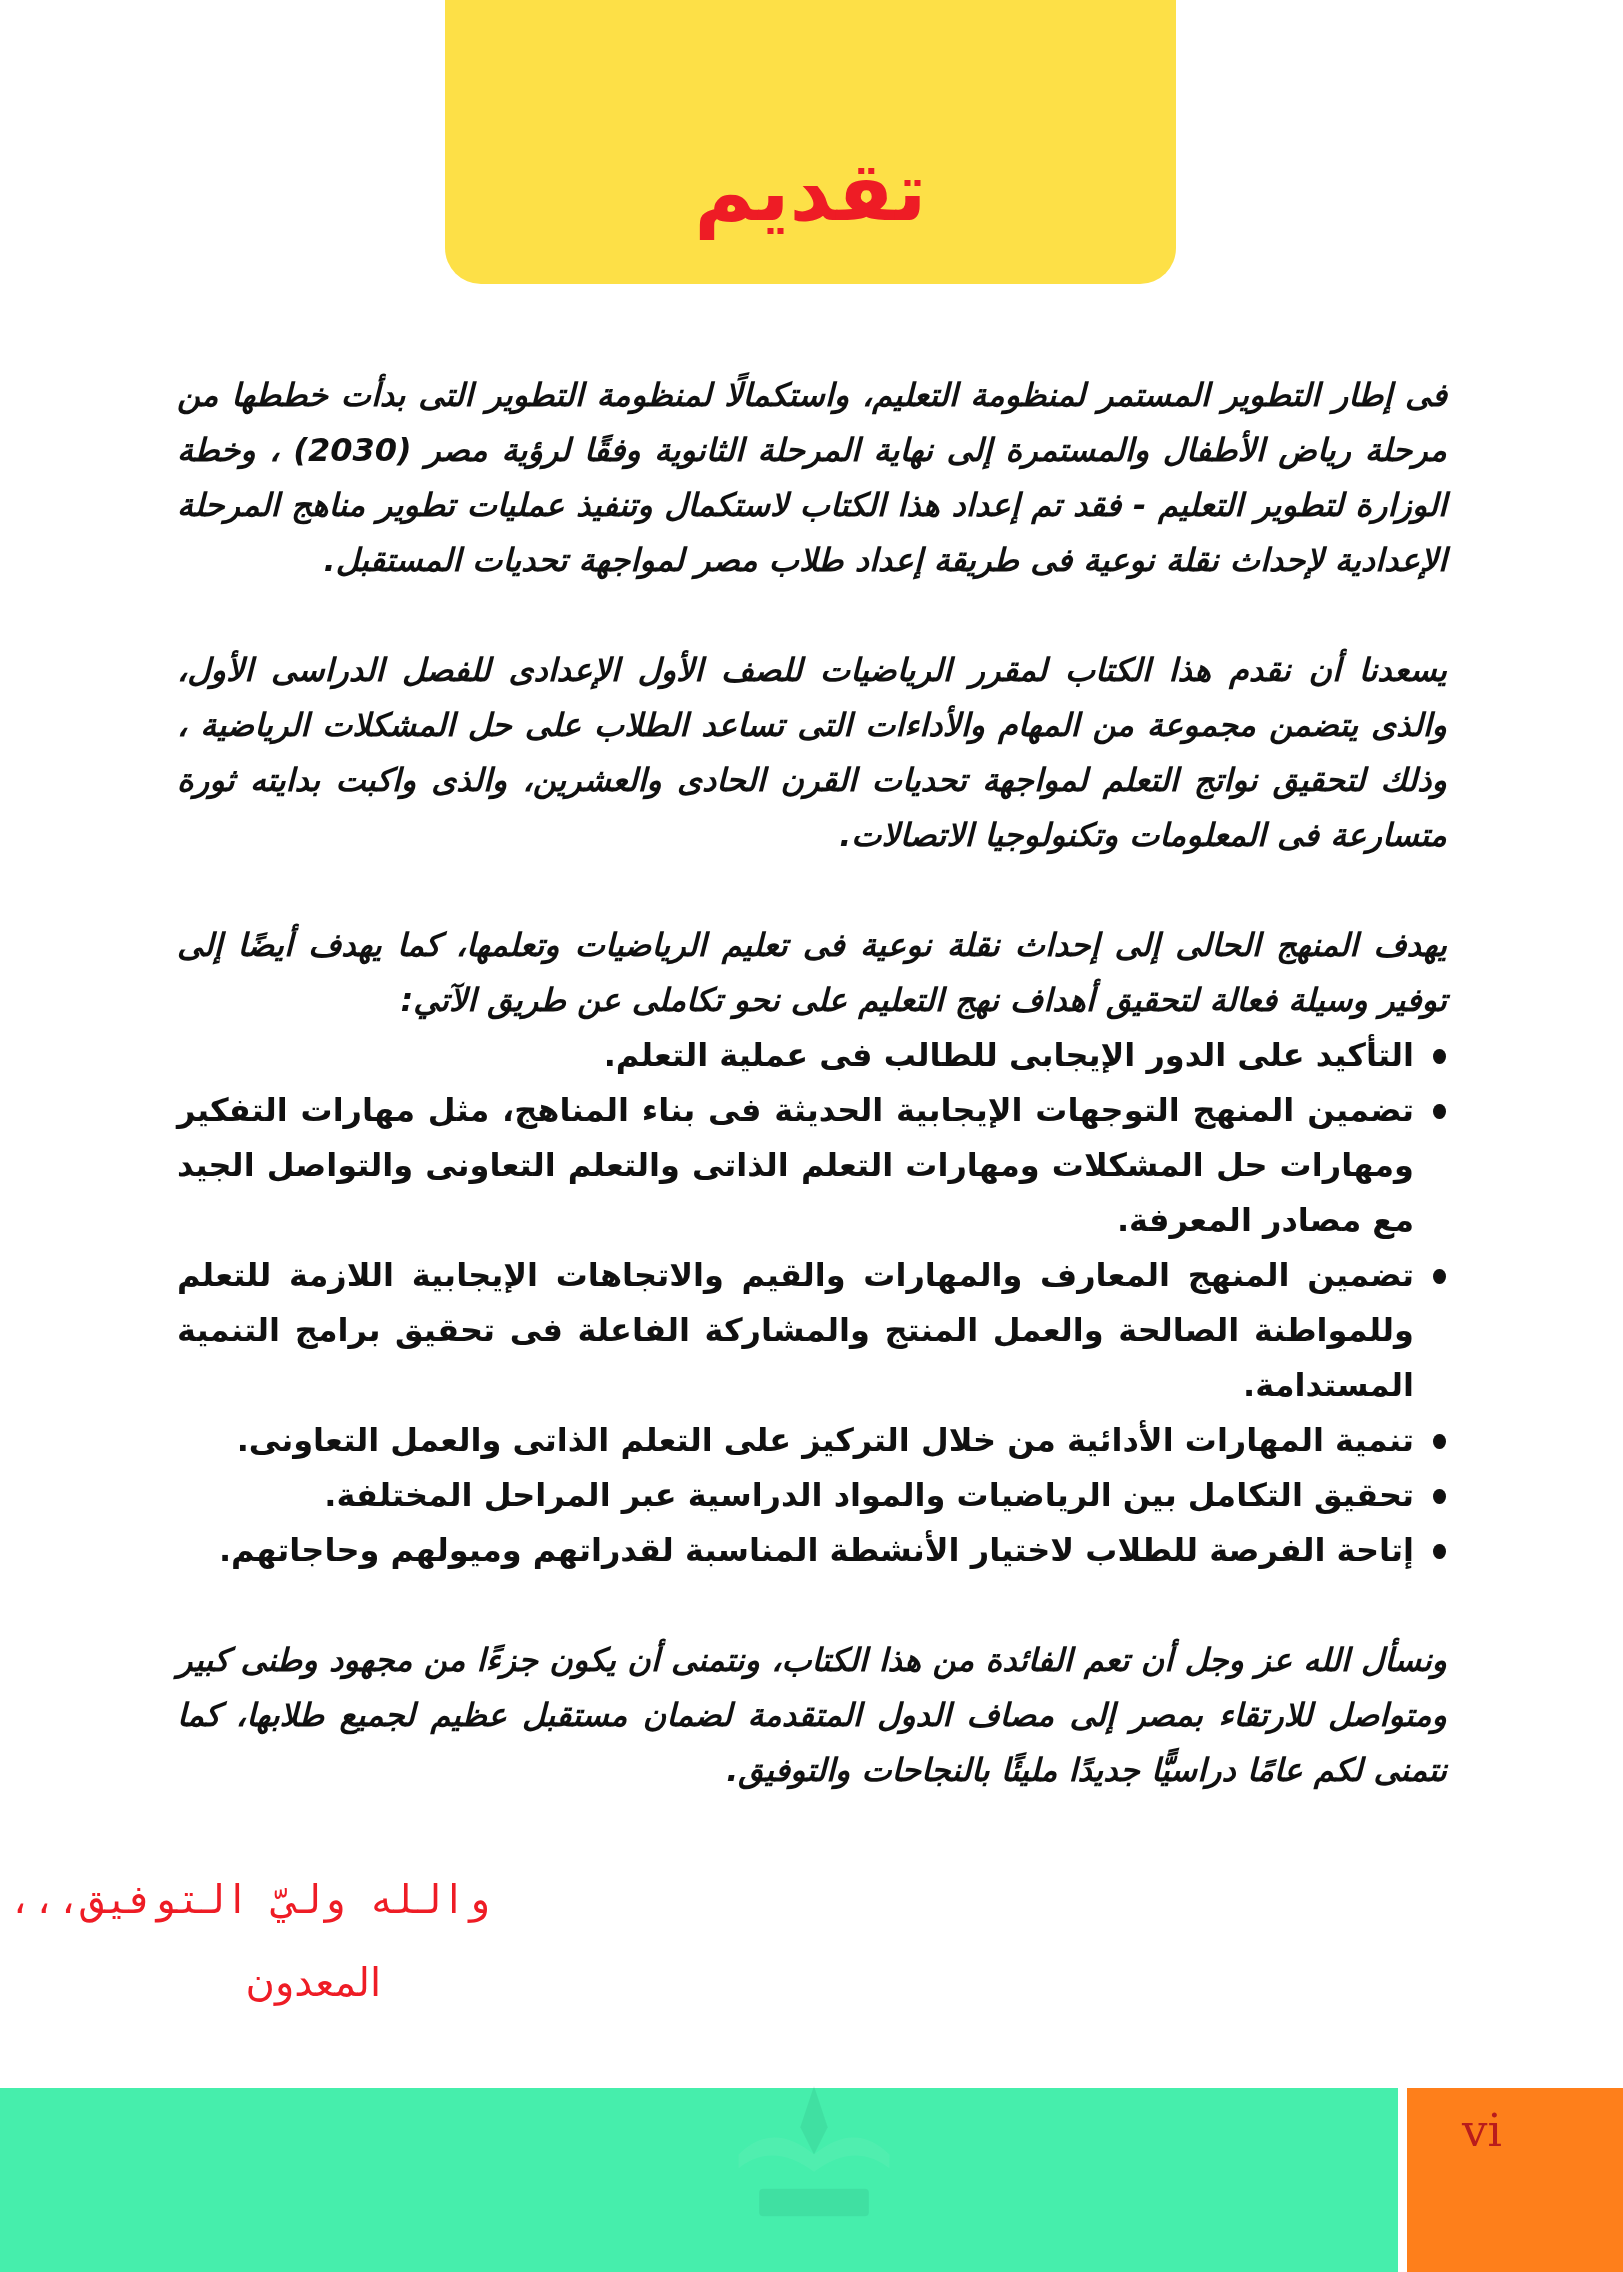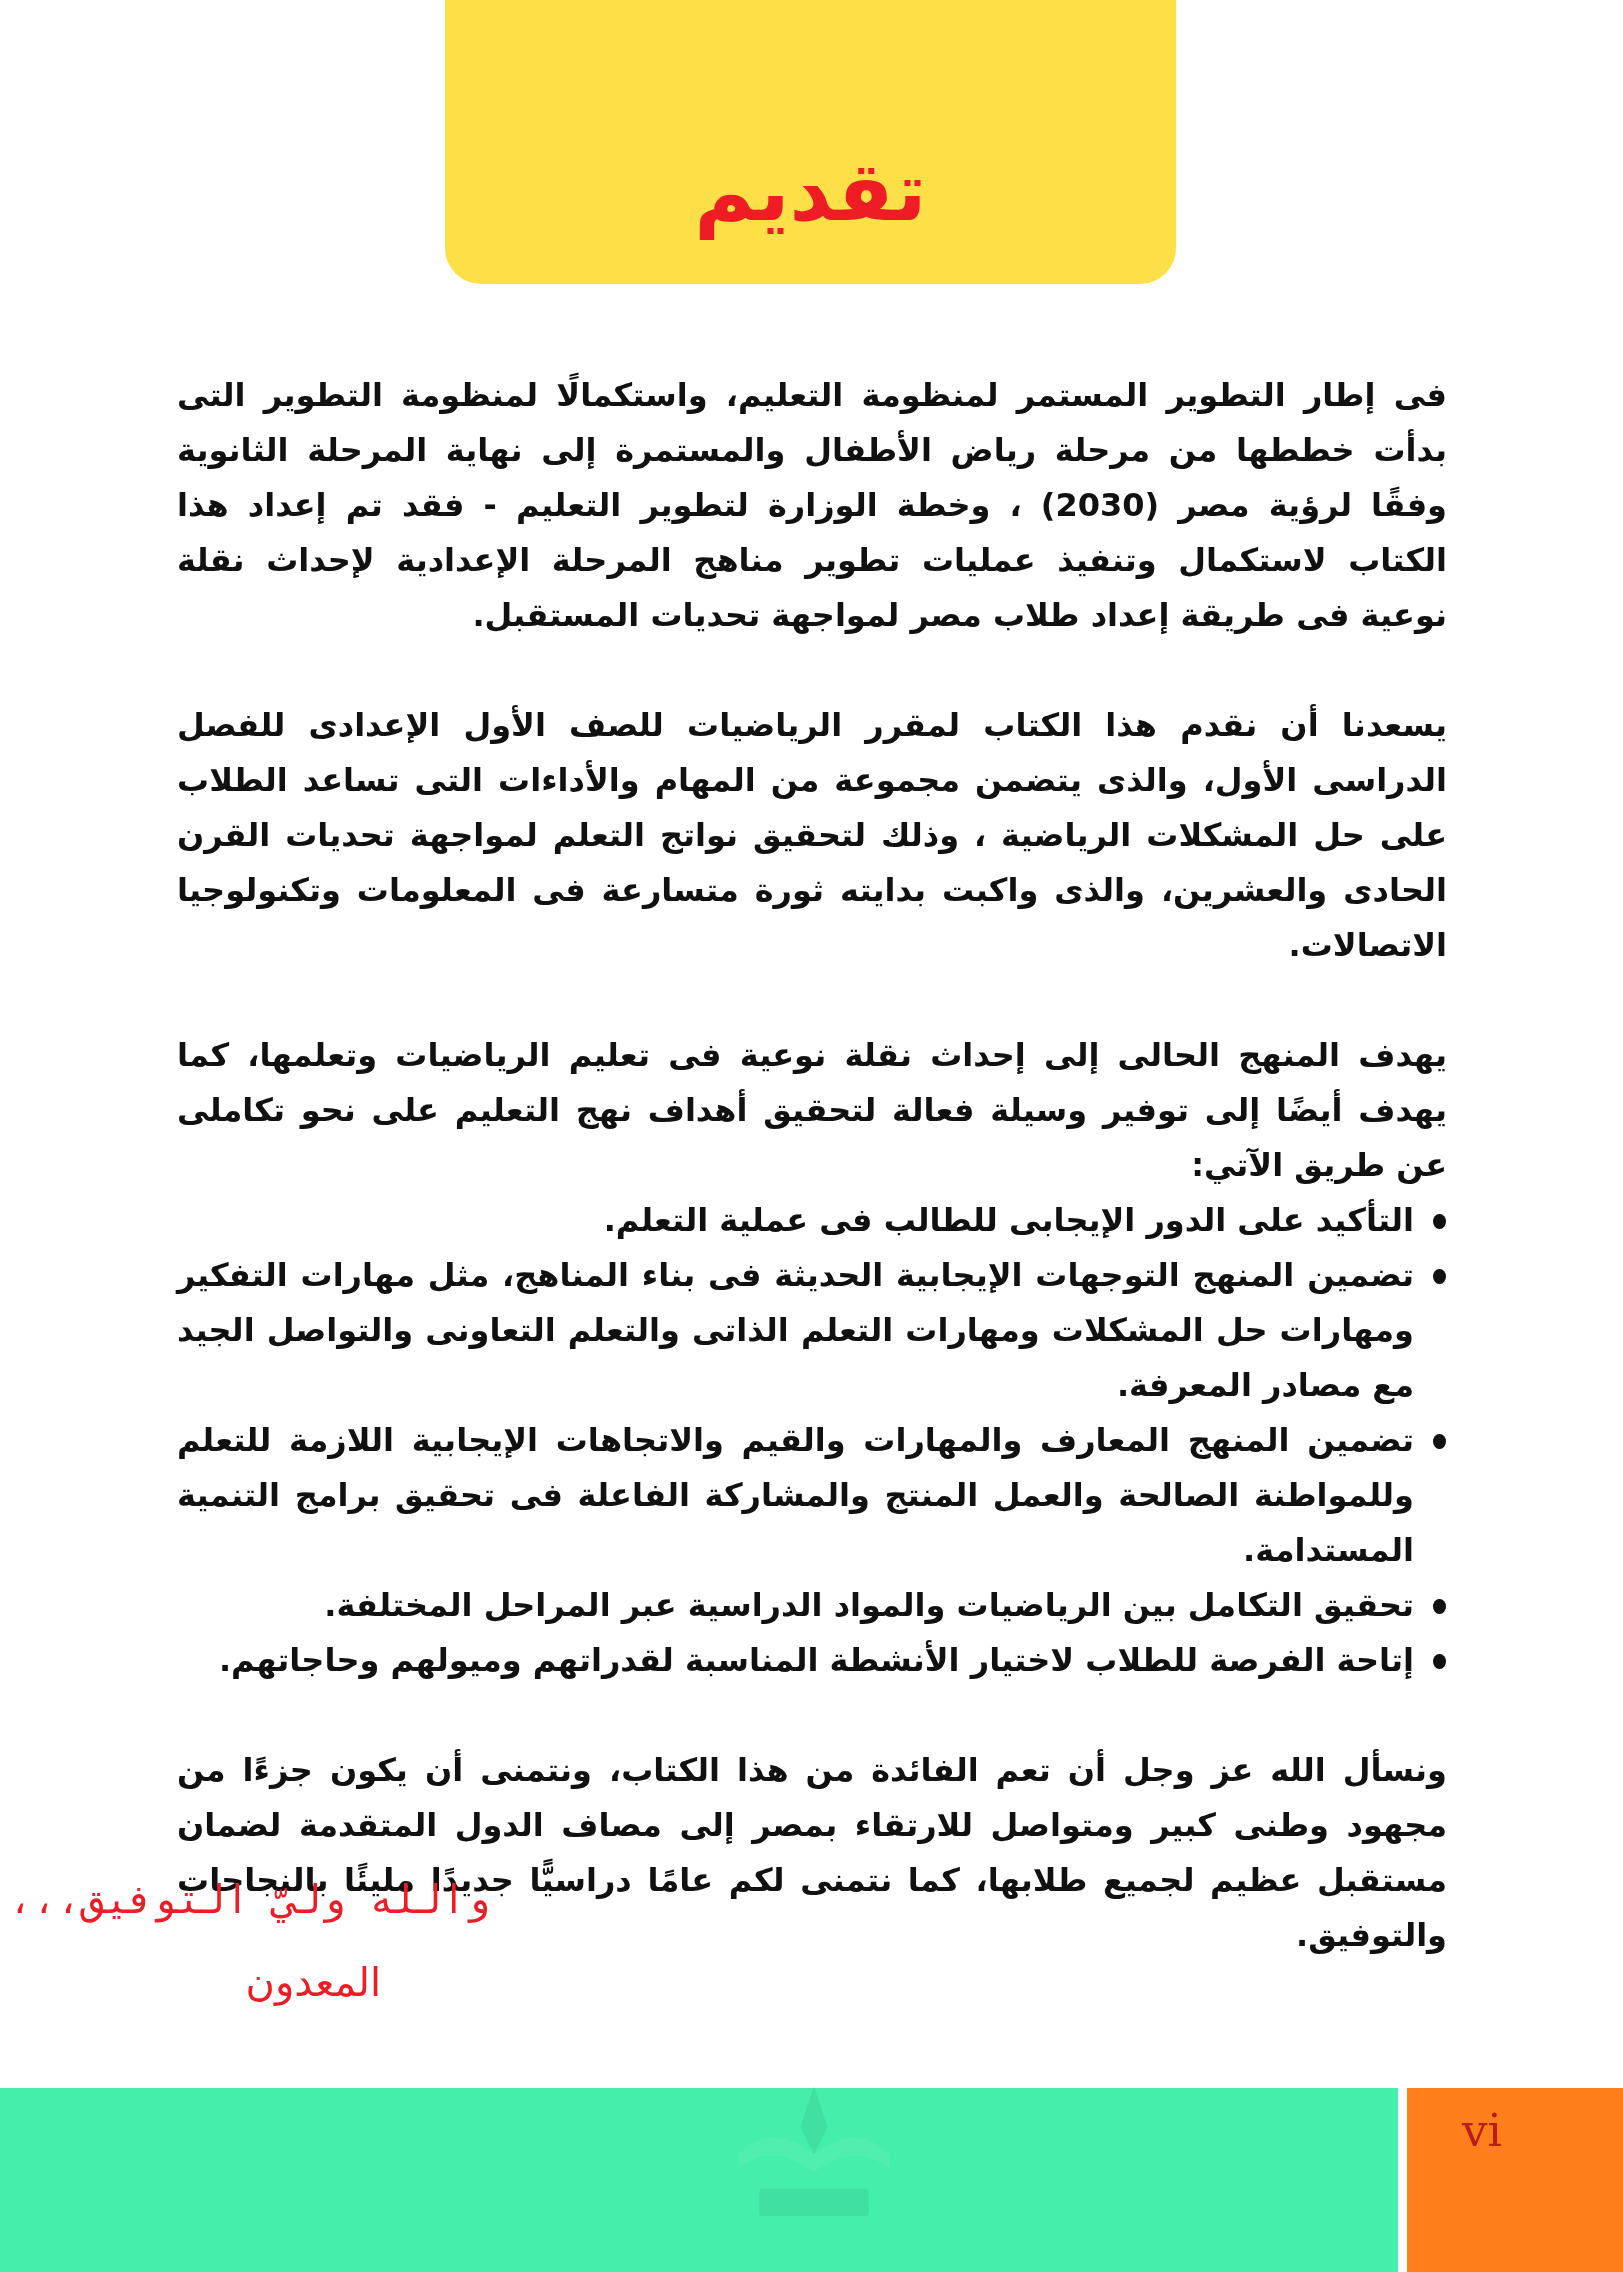--- a/index.html
+++ b/index.html
@@ -15,21 +15,21 @@
   .title {
     position: absolute; left: 0; right: 0; top: 137px; text-align: center;
     color: #ee1c25; font-weight: bold; font-size: 82px; line-height: 110px;
     direction: rtl;
   }
   .content {
     position: absolute; left: 177px; width: 1270px; top: 368px;
     direction: rtl; color: #111; font-size: 32px; line-height: 55px;
     font-weight: bold; text-align: justify;
   }
-  .para { margin: 0 0 55px 0; }
+  .para { margin: 0 0 55px 0; font-style: italic; }
   .para.tight { margin-bottom: 0; }
   ul.bullets { list-style: none; margin: 0 0 55px 0; padding: 0; }
   ul.bullets li { position: relative; padding-right: 33px; }
   ul.bullets li .dot {
     position: absolute; right: 1.4px; top: 20.6px; width: 12.4px; height: 15px;
     background: #111; border-radius: 50%;
   }
   .closing {
     position: absolute; direction: rtl; color: #ee1c25; font-size: 40px;
   }
@@ -60,20 +60,21 @@
 </div>
 
 <div class="content">
   <p class="para">فى إطار التطوير المستمر لمنظومة التعليم، واستكمالًا لمنظومة التطوير التى بدأت خططها من مرحلة رياض الأطفال والمستمرة إلى نهاية المرحلة الثانوية وفقًا لرؤية مصر (2030) ، وخطة الوزارة لتطوير التعليم - فقد تم إعداد هذا الكتاب لاستكمال وتنفيذ عمليات تطوير مناهج المرحلة الإعدادية لإحداث نقلة نوعية فى طريقة إعداد طلاب مصر لمواجهة تحديات المستقبل.</p>
   <p class="para">يسعدنا أن نقدم هذا الكتاب لمقرر الرياضيات للصف الأول الإعدادى للفصل الدراسى الأول، والذى يتضمن مجموعة من المهام والأداءات التى تساعد الطلاب على حل المشكلات الرياضية ، وذلك لتحقيق نواتج التعلم لمواجهة تحديات القرن الحادى والعشرين، والذى واكبت بدايته ثورة متسارعة فى المعلومات وتكنولوجيا الاتصالات.</p>
   <p class="para tight">يهدف المنهج الحالى إلى إحداث نقلة نوعية فى تعليم الرياضيات وتعلمها، كما يهدف أيضًا إلى توفير وسيلة فعالة لتحقيق أهداف نهج التعليم على نحو تكاملى عن طريق الآتي:</p>
   <ul class="bullets">
     <li><span class="dot"></span><span>التأكيد على الدور الإيجابى للطالب فى عملية التعلم.</span></li>
     <li><span class="dot"></span><span>تضمين المنهج التوجهات الإيجابية الحديثة فى بناء المناهج، مثل مهارات التفكير ومهارات حل المشكلات ومهارات التعلم الذاتى والتعلم التعاونى والتواصل الجيد مع مصادر المعرفة.</span></li>
     <li><span class="dot"></span><span>تضمين المنهج المعارف والمهارات والقيم والاتجاهات الإيجابية اللازمة للتعلم وللمواطنة الصالحة والعمل المنتج والمشاركة الفاعلة فى تحقيق برامج التنمية المستدامة.</span></li>
+    <li><span class="dot"></span><span>تنمية المهارات الأدائية من خلال التركيز على التعلم الذاتى والعمل التعاونى.</span></li>
     <li><span class="dot"></span><span>تحقيق التكامل بين الرياضيات والمواد الدراسية عبر المراحل المختلفة.</span></li>
     <li><span class="dot"></span><span>إتاحة الفرصة للطلاب لاختيار الأنشطة المناسبة لقدراتهم وميولهم وحاجاتهم.</span></li>
   </ul>
   <p class="para">ونسأل الله عز وجل أن تعم الفائدة من هذا الكتاب، ونتمنى أن يكون جزءًا من مجهود وطنى كبير ومتواصل للارتقاء بمصر إلى مصاف الدول المتقدمة لضمان مستقبل عظيم لجميع طلابها، كما نتمنى لكم عامًا دراسيًّا جديدًا مليئًا بالنجاحات والتوفيق.</p>
 </div>
 
 <div class="closing c1">والله وليّ التوفيق،،،</div>
 <div class="closing c2">المعدون</div>
 
 <div class="footer-green"></div>

